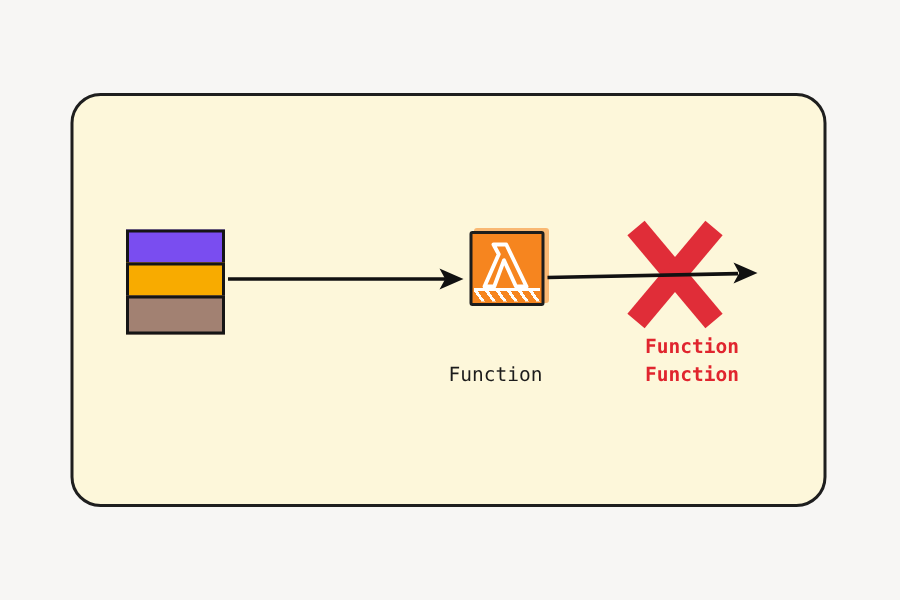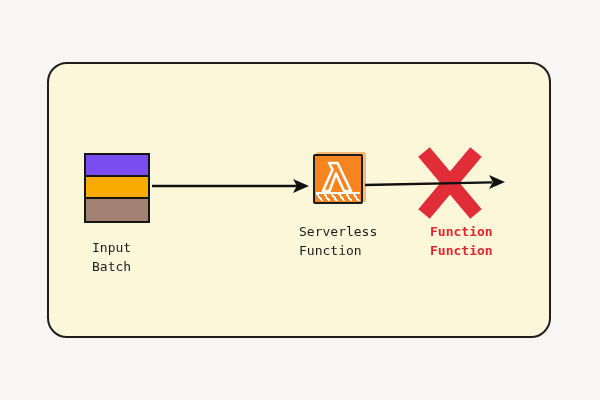--- a/index.html
+++ b/index.html
@@ -44,29 +44,28 @@
 
 <div id="stage">
 
   <div class="panel"></div>
 
   <div class="batch">
     <div class="batch-seg seg-purple"></div>
     <div class="batch-seg seg-amber"></div>
     <div class="batch-seg seg-brown"></div>
   </div>
-  <div class="label label-input"><span>Input</span><br><span>Batch</span></div>
 
   <div class="lambda">
     <svg width="46" height="46" viewBox="0 0 46 46">
       <polygon points="14,8 22.5,8 36,36 29,36 21,18.5 14.5,36 8,36 17.5,14.5" fill="none" stroke="#ffffff" stroke-width="2.6" stroke-linejoin="round"></polygon>
     </svg>
     <div class="lambda-hatch"></div>
   </div>
-  <div class="label label-serverless"><span>Serverless</span><br><span>Function</span></div>
+  <div class="label label-serverless"><br><span>Function</span></div>
 
   <div class="label label-timeout"><span>Function</span><br><span>Function</span></div>
 
   <svg class="overlay" width="600" height="400" viewBox="0 0 600 400">
 
     <g>
       <line x1="424" y1="152" x2="476" y2="214" stroke="#e02d38" stroke-width="15"></line>
       <line x1="476" y1="152" x2="424" y2="214" stroke="#e02d38" stroke-width="15"></line>
     </g>
 

